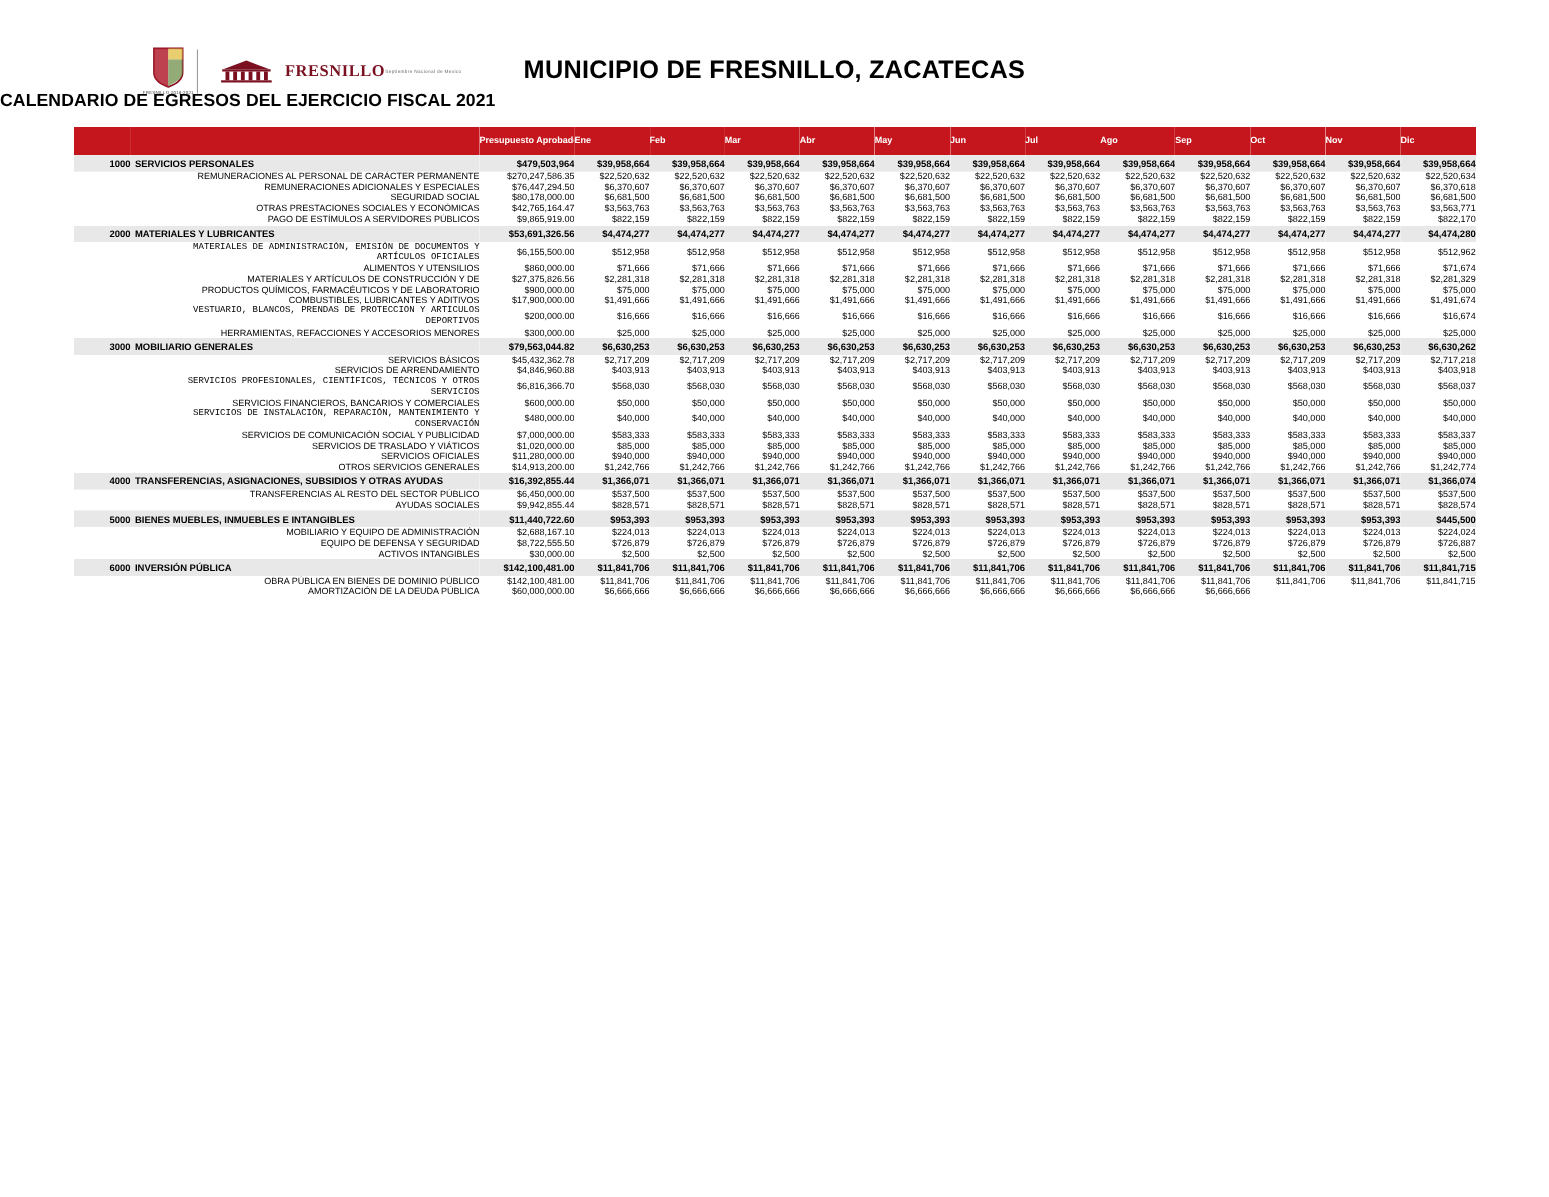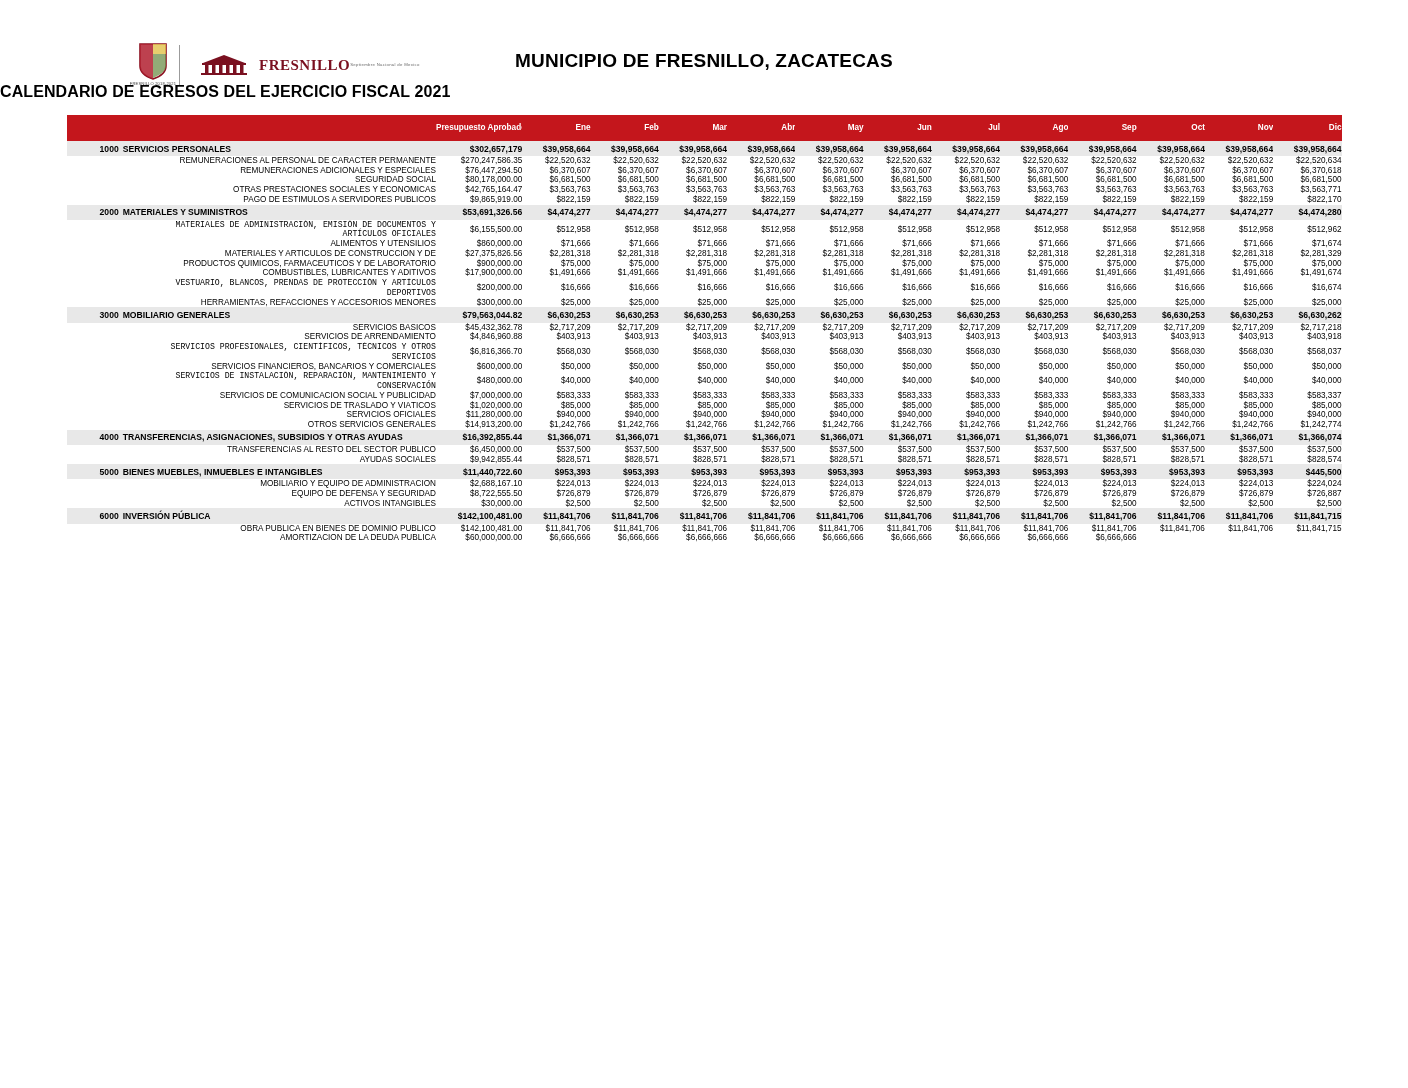--- a/index.html
+++ b/index.html
@@ -72,21 +72,21 @@
   }
   .wordmark .sub {
     font-size: 4.3px;
     color: #6b6b6b;
     letter-spacing: .3px;
     margin-top: 1px;
     white-space: nowrap;
   }
   .title {
     text-align: center;
-    font-size: 19px;
+    font-size: 23px;
     font-weight: 700;
     letter-spacing: .2px;
     padding-top: 50px;
   }
   .subtitle {
     text-align: left;
     font-size: 16px;
     font-weight: 700;
     letter-spacing: .1px;
     margin-top: 17px;
@@ -105,21 +105,21 @@
     white-space: nowrap;
     overflow: hidden;
   }
   thead th {
     background: #c4161c;
     color: #ffffff;
     font-weight: 700;
     font-size: 8.4px;
     height: 26px;
     padding: 2px 4px 2px 4px;
-    text-align: right;
+    text-align: left;
     vertical-align: middle;
   }
   thead th.col-code, thead th.col-concept { background: #c4161c; }
   th.col-budget { text-align: center; }
   .col-code { width: 52px; }
   .col-concept { width: 316px; }
   .col-budget { width: 86px; }
   .col-m { width: 68px; }
 
   tbody td { padding: 1.5px 4px; }
@@ -227,21 +227,21 @@
         <th>Sep</th>
         <th>Oct</th>
         <th>Nov</th>
         <th>Dic</th>
       </tr>
     </thead>
     <tbody id="tbody">
         <tr class="group">
           <td class="code">1000</td>
           <td class="concept">SERVICIOS PERSONALES</td>
-          <td class="num">$302,657,179</td>
+          <td class="num">$479,503,964</td>
           <td class="num">$39,958,664</td>
           <td class="num">$39,958,664</td>
           <td class="num">$39,958,664</td>
           <td class="num">$39,958,664</td>
           <td class="num">$39,958,664</td>
           <td class="num">$39,958,664</td>
           <td class="num">$39,958,664</td>
           <td class="num">$39,958,664</td>
           <td class="num">$39,958,664</td>
           <td class="num">$39,958,664</td>
@@ -328,21 +328,21 @@
           <td class="num">$822,159</td>
           <td class="num">$822,159</td>
           <td class="num">$822,159</td>
           <td class="num">$822,159</td>
           <td class="num">$822,159</td>
           <td class="num">$822,159</td>
           <td class="num">$822,170</td>
         </tr>
         <tr class="group">
           <td class="code">2000</td>
-          <td class="concept">MATERIALES Y SUMINISTROS</td>
+          <td class="concept">MATERIALES Y LUBRICANTES</td>
           <td class="num">$53,691,326.56</td>
           <td class="num">$4,474,277</td>
           <td class="num">$4,474,277</td>
           <td class="num">$4,474,277</td>
           <td class="num">$4,474,277</td>
           <td class="num">$4,474,277</td>
           <td class="num">$4,474,277</td>
           <td class="num">$4,474,277</td>
           <td class="num">$4,474,277</td>
           <td class="num">$4,474,277</td>

